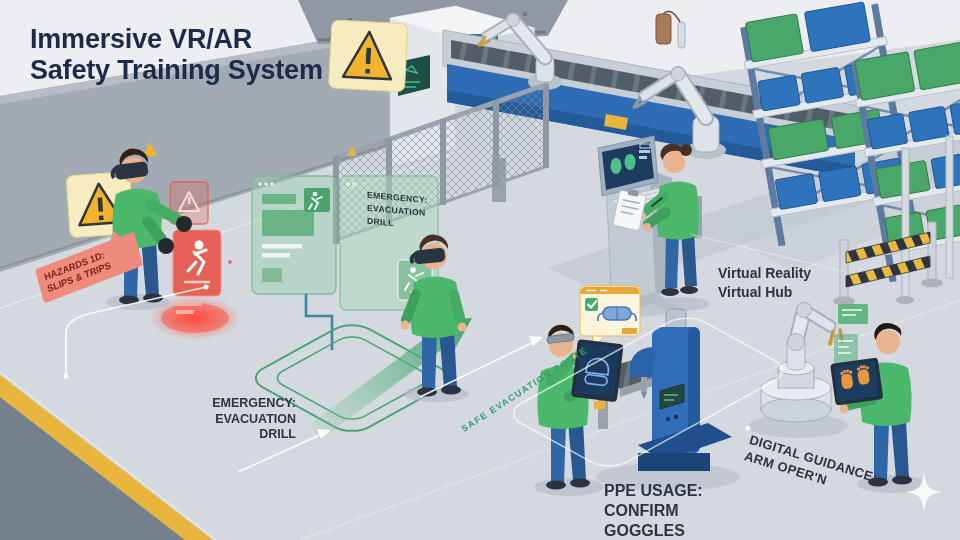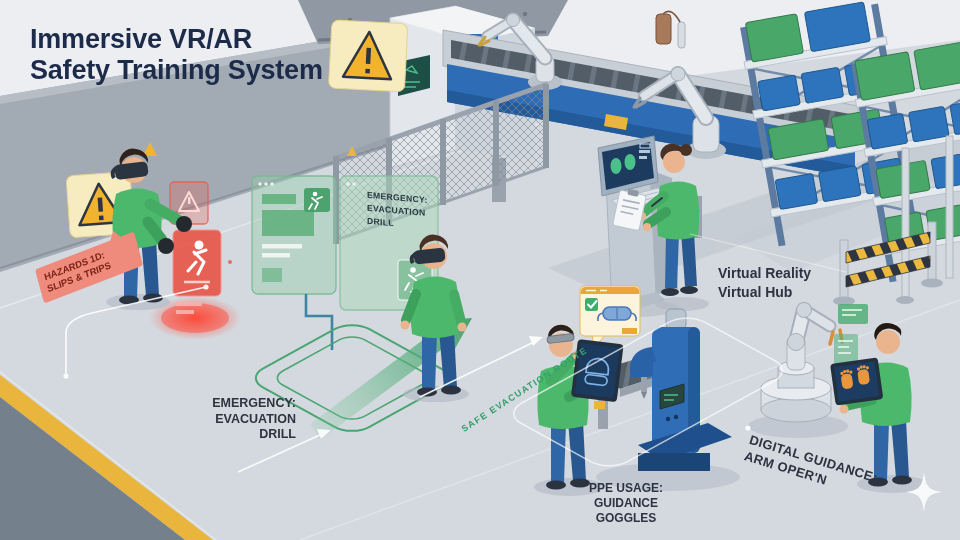--- a/index.html
+++ b/index.html
@@ -11,21 +11,21 @@
      line-height:1.3;padding:5px 7px;border-radius:3px;transform:rotate(-21deg) skewX(-6deg);text-align:left;}
   .tag-hazards::after{content:"";position:absolute;top:-8px;right:14px;border-left:6px solid transparent;
      border-right:6px solid transparent;border-bottom:9px solid #ef8b7c;}
   .label-hazards{left:58px;top:346px;width:134px;text-align:center;font-size:14px;font-weight:600;line-height:1.3;}
   .panel-evac{left:367px;top:192px;width:74px;font-size:8.6px;font-weight:800;color:#273840;line-height:1.5;
      letter-spacing:.3px;transform:skewY(5deg);}
   .label-evac{left:198px;top:396px;width:98px;text-align:right;font-size:12.5px;font-weight:800;line-height:1.25;}
   .route-text{left:465px;top:424px;font-size:9px;font-weight:800;color:#35a06b;letter-spacing:1.4px;
      white-space:nowrap;transform:rotate(-33deg);transform-origin:left bottom;}
   .label-hub{left:718px;top:247px;font-size:14px;font-weight:600;line-height:1.35;margin-top:17px;}
-  .label-ppe{left:576px;top:481px;width:100px;text-align:center;font-size:12px;font-weight:800;line-height:1.25;}
+  .label-ppe{left:604px;top:481px;width:100px;text-align:left;font-size:16px;font-weight:800;line-height:1.25;}
   .label-robot{left:752px;top:432px;font-size:13px;font-weight:800;line-height:1.3;white-space:nowrap;
      transform:rotate(17deg);transform-origin:left top;letter-spacing:.3px;}
   .logo-card{position:absolute;left:25px;top:466px;width:114px;height:58px;background:#fff;border-radius:10px;
      display:flex;flex-direction:column;align-items:center;justify-content:center;gap:1px;
      box-shadow:0 1px 4px rgba(20,30,50,.35);}
   .logo-row{display:flex;align-items:center;gap:1px;line-height:1;}
   .logo-letters{font-size:27px;font-weight:800;color:#223a7d;letter-spacing:0;}
   .logo-tagline{font-size:6.5px;font-weight:800;color:#2f6bb5;letter-spacing:.15px;white-space:nowrap;}
 </style>
 </head>
@@ -495,21 +495,21 @@
 
 <div class="lbl route-text">SAFE EVACUATION ROUTE</div>
 
 <div class="lbl label-hub">
   <div>Virtual Reality</div>
   <div>Virtual Hub</div>
 </div>
 
 <div class="lbl label-ppe">
   <div>PPE USAGE:</div>
-  <div>GUIDANCE</div>
+  <div>CONFIRM</div>
   <div>GOGGLES</div>
 </div>
 
 <div class="lbl label-robot">
   <div>DIGITAL GUIDANCE:</div>
   <div>ARM OPER'N</div>
 </div>
 
 
 </div>

